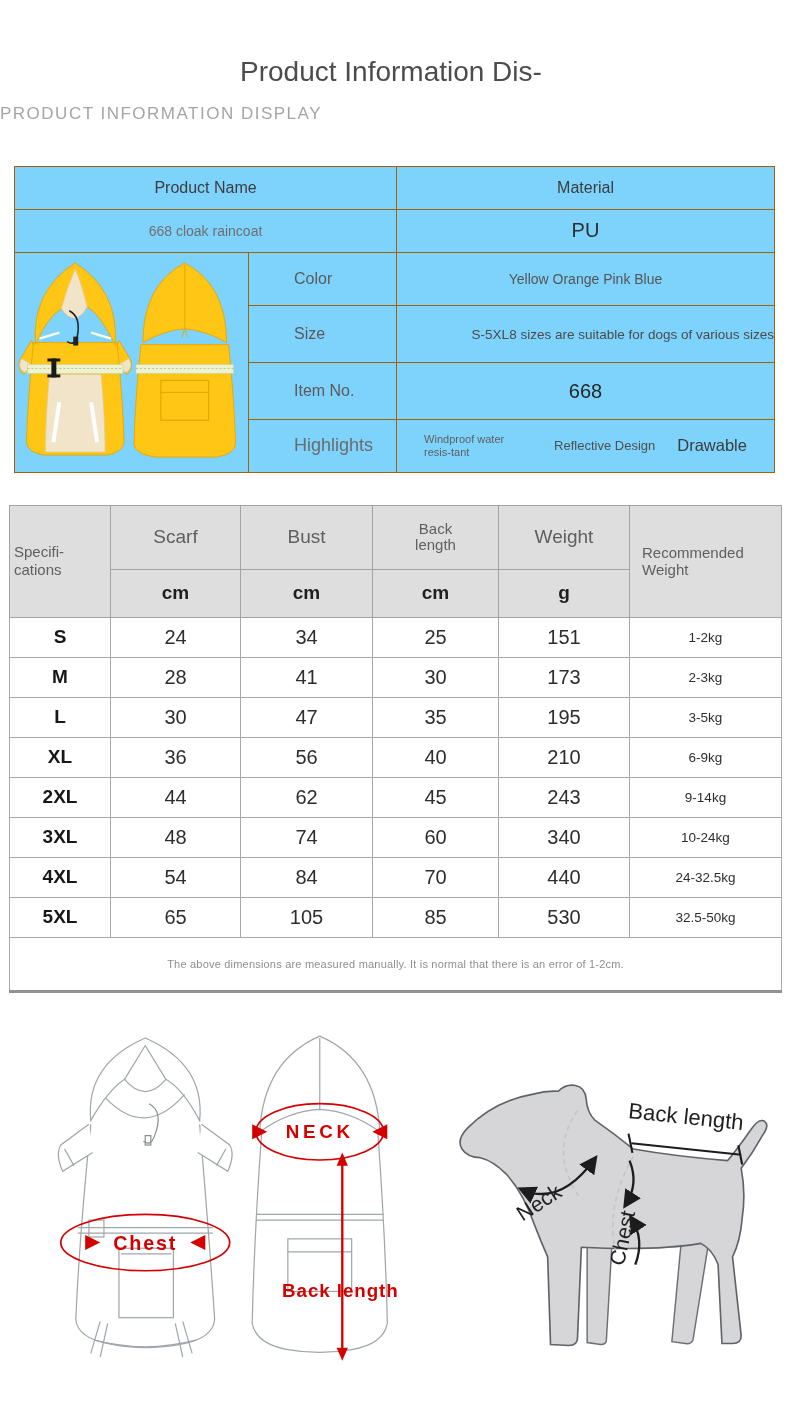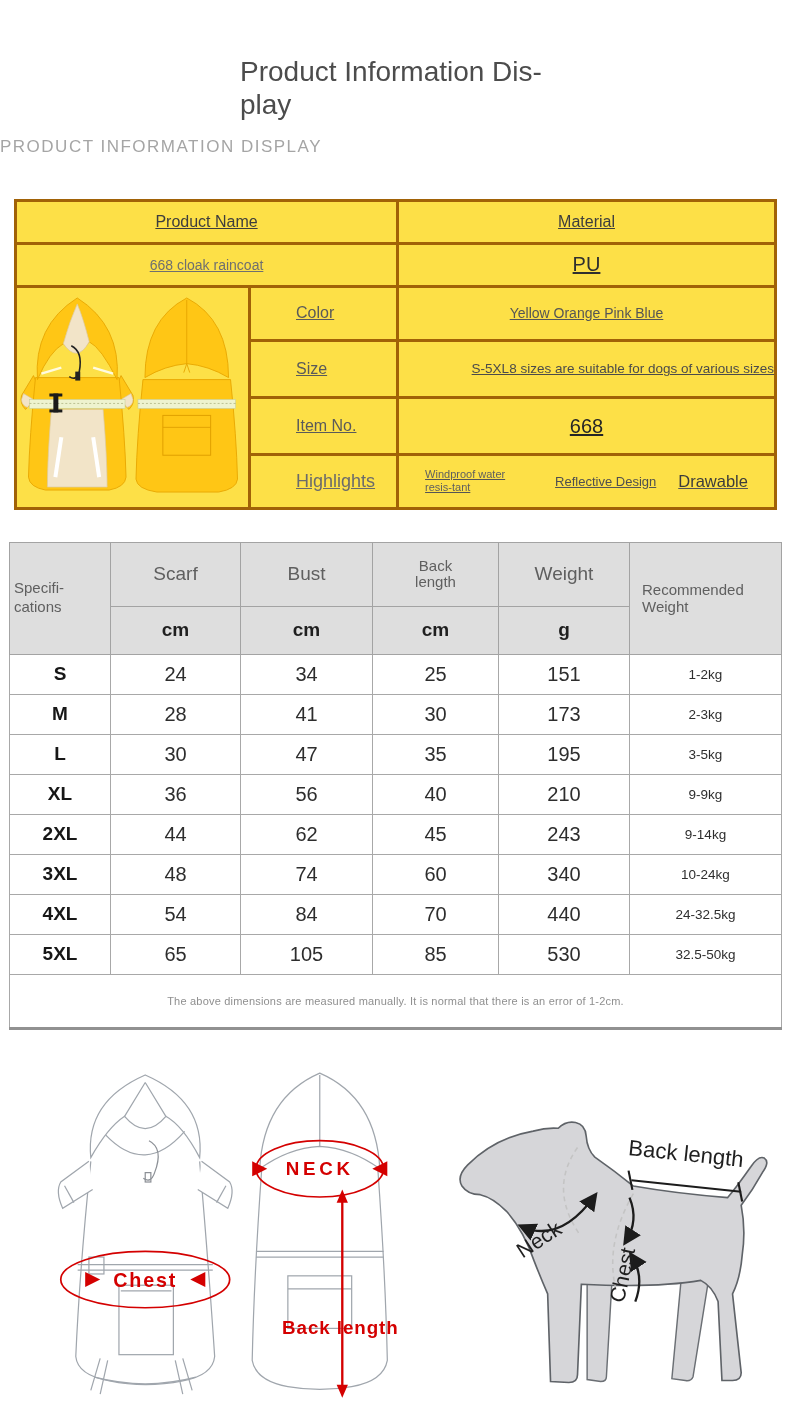--- a/index.html
+++ b/index.html
@@ -15,21 +15,21 @@
     display:inline-block; width:310px; text-align:left;
     font-size:28px; line-height:1.17; color:#4c4c4c;
   }
   .subtitle {
     margin-top:15px; text-align:left;
     font-size:17px; letter-spacing:1.5px; color:#a5a5a5;
   }
   
   table { border-collapse:collapse; }
   .info-table { width:760px; margin:42px 0 0 14px; table-layout:fixed; }
-  .info-table td { border:3px solid #a16207; background:#fde047;text-decoration:underline; }
+  .info-table td { border:1px solid #a16207; background:#7dd3fc; }
   .info-table .c-head  { height:43px; text-align:center; font-size:16px; color:#3d3d3d; }
   .info-table .c-sub   { height:43px; text-align:center; font-size:14px; color:#6f6f6f; }
   .info-table .c-pu    { height:43px; text-align:center; font-size:20px; color:#2f2f2f; }
   .info-table .img-cell { padding:0; vertical-align:middle; }
   .info-table .lbl  { font-size:16px; color:#5a5a5a; padding-left:45px; }
   .info-table .lbl.sm { font-size:18px; color:#6b6b6b;margin-top:24px; }
   .info-table .val  { text-align:center; font-size:14px; color:#555; }
   .info-table .val.small { font-size:13.5px; color:#4b4b4b;text-align:right; }
   .info-table .val.big   { font-size:20px; color:#262626; }
   .r-color td { height:53px; }
@@ -65,21 +65,20 @@
   .coat-diagram { margin-left:42px; }
   .dog-diagram  { margin:38px 8px 0 18px; }
   svg text { font-family:"Liberation Sans", sans-serif; }
 </style>
 </head>
 <body>
 
 <div class="header">
   <div class="title-block">
     <div>Product Information Dis-</div>
-    <div>play</div>
   </div>
   <div class="subtitle">PRODUCT INFORMATION DISPLAY</div>
 </div>
 
 <table class="info-table">
   <colgroup>
       <col style="width:234px">
       <col style="width:148px">
       <col style="width:378px">
     </colgroup>
@@ -213,21 +212,21 @@
     <td>35</td>
     <td>195</td>
     <td class="rec">3-5kg</td>
   </tr>
       <tr>
     <td class="sz">XL</td>
     <td>36</td>
     <td>56</td>
     <td>40</td>
     <td>210</td>
-    <td class="rec">9-9kg</td>
+    <td class="rec">6-9kg</td>
   </tr>
       <tr>
     <td class="sz">2XL</td>
     <td>44</td>
     <td>62</td>
     <td>45</td>
     <td>243</td>
     <td class="rec">9-14kg</td>
   </tr>
       <tr>

